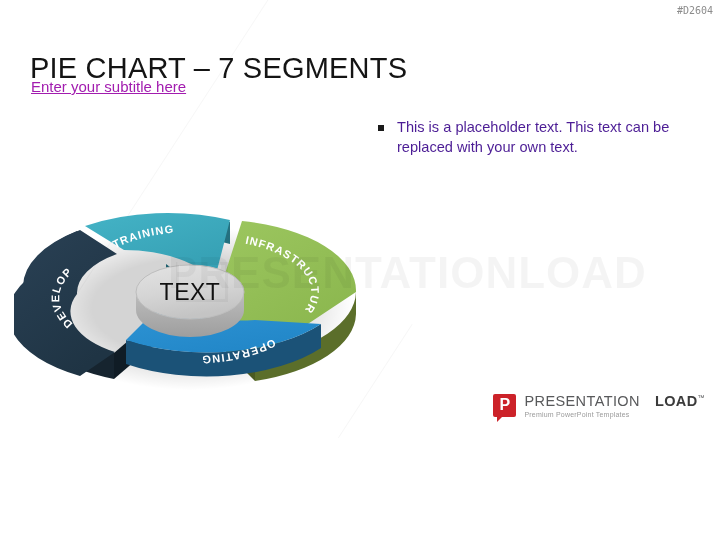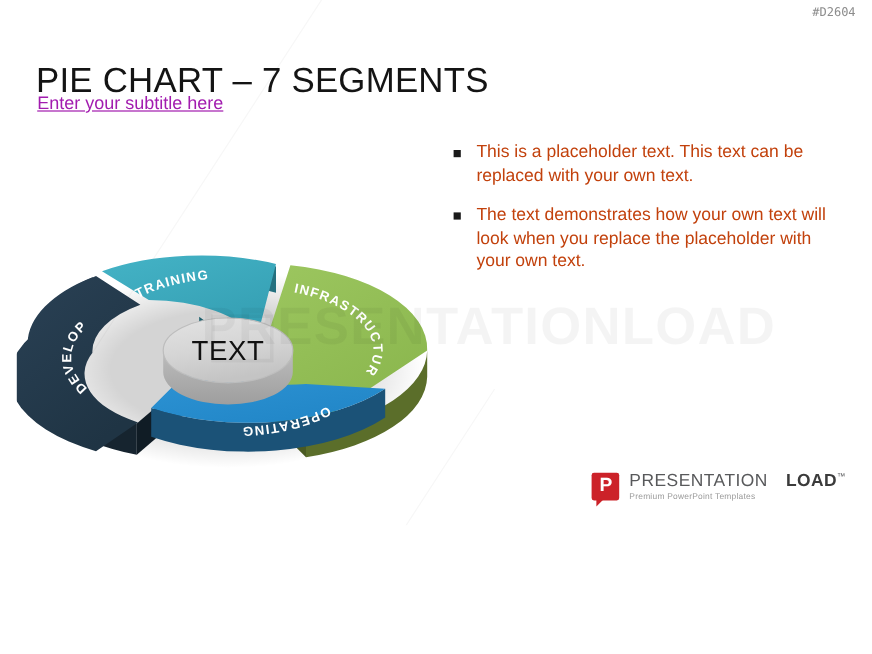--- a/index.html
+++ b/index.html
@@ -64,21 +64,21 @@
     width: 6px;
     height: 6px;
     background: #1a1a1a;
     margin-top: 7px;
     margin-right: 13px;
   }
   .bullet-text {
     flex: 1 1 auto;
     font-size: 14.6px;
     line-height: 19.5px;
-    color: #c2410c;
+    color: #4c1d95;
   }
 
   
   #pie-chart {
     position: absolute;
     left: 14px;
     top: 158px;
     width: 350px;
     height: 240px;
   }
@@ -327,24 +327,20 @@
   </div>
 
   <div id="watermark-box"></div>
   <div id="watermark">PRESENTATIONLOAD</div>
 
   <div id="bullets">
     <div class="bullet-row">
       <span class="bullet-marker"></span>
       <span class="bullet-text">This is a placeholder text. This text can be replaced with your own text.</span>
     </div>
-    <div class="bullet-row">
-      <span class="bullet-marker"></span>
-      <span class="bullet-text">The text demonstrates how your own text will look when you replace the placeholder with your own text.</span>
-    </div>
   </div>
 
   <div id="logo">
     <div id="logo-mark">
       <div id="logo-mark-p">P</div>
     </div>
     <div>
       <div id="logo-wordmark"><span>PRESENTATION</span><span id="logo-word-load">LOAD</span><span id="logo-tm">™</span></div>
       <div id="logo-tagline">Premium PowerPoint Templates</div>
     </div>

